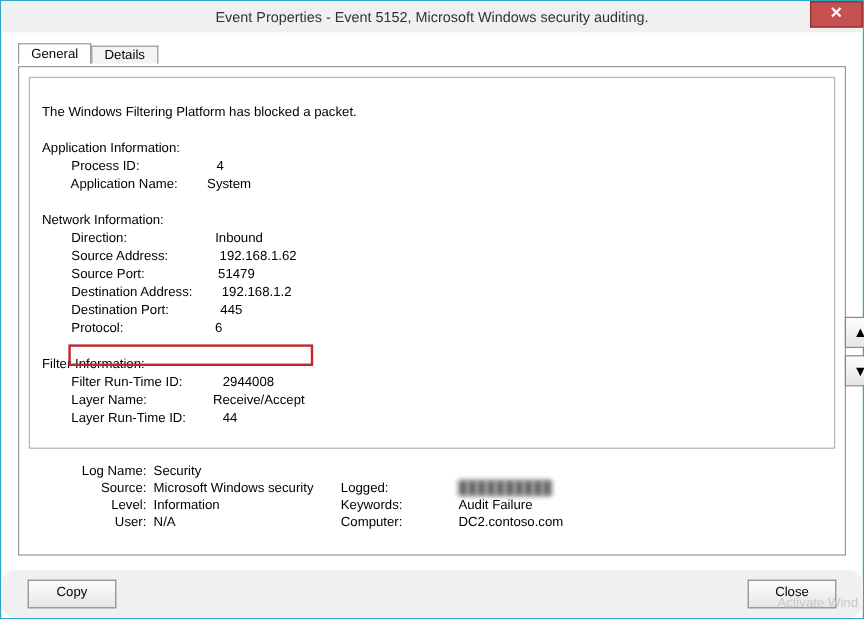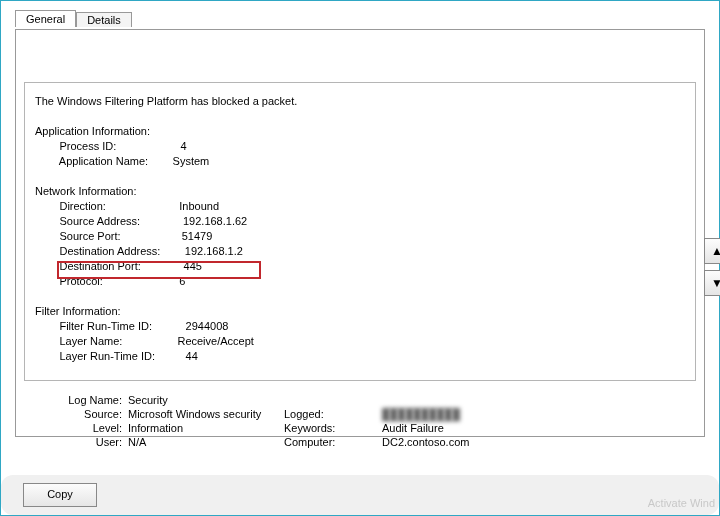--- a/index.html
+++ b/index.html
@@ -86,27 +86,26 @@
     border: 1px solid #999;
     background: #fff;
     padding: 8px;
     height: 408px;
     box-sizing: border-box;
     position: relative;
   }
   .inner-box {
     border: 1px solid #b5b5b5;
     height: 280px;
-    padding: 11px 10px 6px 10px;
+    padding: 22px 10px 6px 10px;
     font-size: 11px;
     line-height: 15px;
     white-space: pre;
     overflow: hidden;
     font-family: "Segoe UI", Tahoma, sans-serif;
-    margin-top: 44px;
   }
   .highlight-box {
     position: absolute;
     border: 2px solid #c1272d;
     pointer-events: none;
   }
   .nav-btn {
     position: absolute;
     right: -1px;
     width: 24px;
@@ -167,20 +166,26 @@
     color: #c8c8c8;
     font-size: 11px;
     pointer-events: none;
   }
 </style>
 </head>
 <body>
 
 <div class="window">
 
+  <div class="titlebar">
+    <div class="titlebar-title">Event Properties - Event 5152, Microsoft Windows security auditing.</div>
+    <div class="close-btn">
+      <span>✕</span>
+    </div>
+  </div>
 
   <div class="content-area">
 
     <div class="tabs">
       <span class="tab">General</span><span class="tab inactive">Details</span>
     </div>
 
     <div class="tab-page">
 
       <div class="inner-box"><span><span>The Windows Filtering Platform has blocked a packet.</span>
@@ -238,16 +243,17 @@
           </tr>
         </tbody>
           </table>
       </div>
 
     </div>
   </div>
 
   <div class="button-row">
     <div class="btn" style="left:22px; top:8px;">Copy</div>
+    <div class="btn" style="right:22px; top:8px;">Close</div>
     <div class="watermark">Activate Wind</div>
   </div>
 
 </div>
 
 </body></html>

